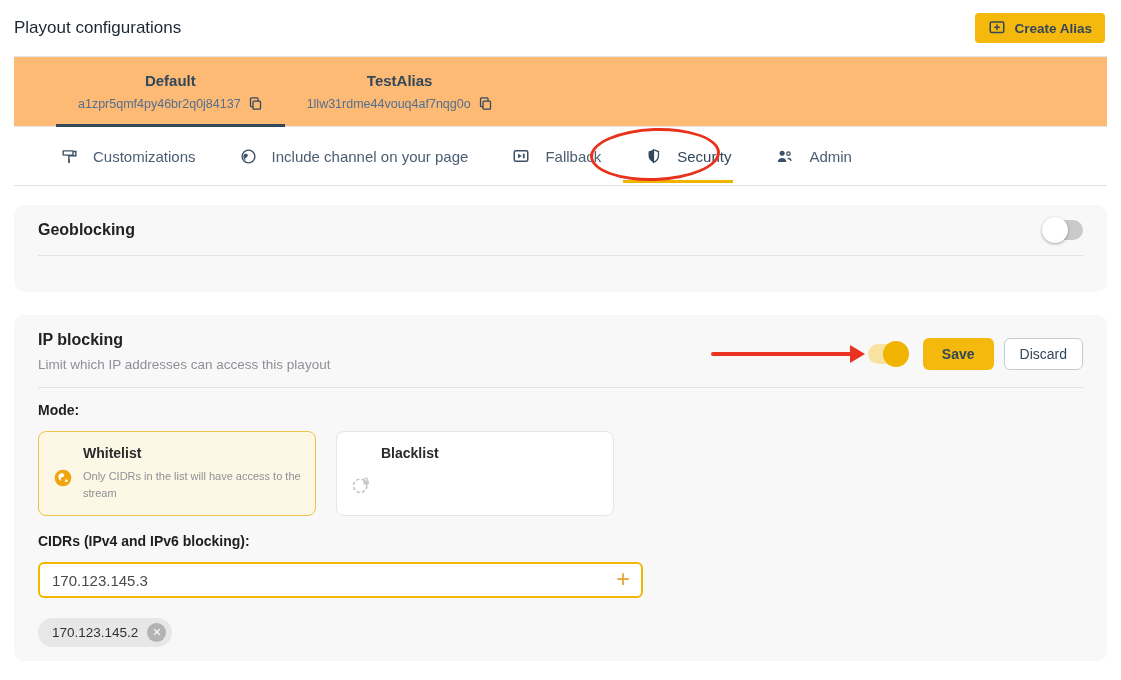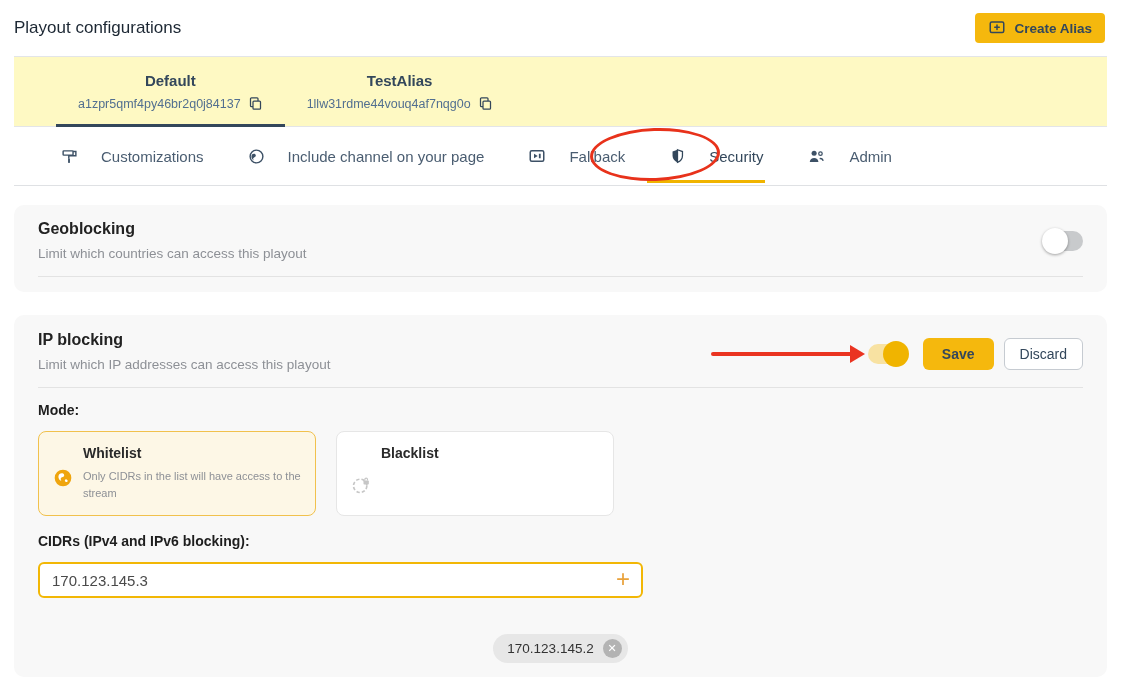--- a/index.html
+++ b/index.html
@@ -7,33 +7,33 @@
   .page {
     position:relative; width:1121px; height:680px; background:#fff;
     font-family:"Liberation Sans", sans-serif; overflow:hidden; color:#33475b;
   }
   
   .topbar { height:56px; display:flex; justify-content:space-between; align-items:center; padding:0 16px 0 14px; }
   .page-title { font-size:17px; font-weight:500; color:#1c2733; }
   .btn-create { display:inline-flex; align-items:center; gap:8px; background:#f5b80d; border:none;
     border-radius:4px; padding:6px 13px; font-family:inherit; font-size:13.5px; font-weight:700; color:#33475b; cursor:pointer;justify-content:center; }
   
-  .alias-strip { margin:0 14px; height:71px; background:#fef9c3; border-top:1px solid #e3e5e8;
+  .alias-strip { margin:0 14px; height:71px; background:#fdba74; border-top:1px solid #e3e5e8;
     border-bottom:1px solid #e3e5e8; display:flex; padding-left:42px; }
   .alias-tab { position:relative; display:flex; flex-direction:column; justify-content:center; align-items:center;
     padding:0 22px; min-width:170px; cursor:pointer; }
   .alias-tab.active::after { content:""; position:absolute; left:0; right:0; bottom:-1px; height:3px; background:#33475b; }
   .alias-name { font-size:15px; font-weight:700; color:#33475b; margin-bottom:7px; }
   .alias-id-row { display:flex; align-items:center; gap:7px; }
   .alias-id { font-size:12.5px; color:#526f90; }
   .icon-btn { display:inline-flex; cursor:pointer; }
   
   .nav-row { position:relative; margin:0 14px; height:59px; display:flex; align-items:center; gap:44px;
     padding-left:47px; border-bottom:1px solid #dfe1e4; }
-  .nav-tab { position:relative; height:100%; display:flex; align-items:center; gap:23px; font-size:15px;
+  .nav-tab { position:relative; height:100%; display:flex; align-items:center; gap:15px; font-size:15px;
     color:#4a5d71; cursor:pointer; white-space:nowrap; }
   .nav-tab.active { color:#33475b; }
   .nav-tab.active::after { content:""; position:absolute; left:-22px; right:-2px; bottom:2px; height:3px; background:#f0b400; }
   .red-ellipse { position:absolute; left:576px; top:1px; width:130px; height:53px; border:3.5px solid #e8321b;
     border-radius:50%; transform:rotate(-2deg); pointer-events:none; }
   
   .card { margin:0 14px; background:#f8f8f8; border-radius:10px; }
   .card.geo { margin-top:19px; height:87px; padding:15px 24px 0; }
   .card.ip  { margin-top:23px; padding:16px 24px 14px; }
   .card-head { display:flex; justify-content:space-between; }
@@ -70,21 +70,21 @@
   .mode-title { grid-column:2; font-size:14px; font-weight:700; color:#2a2a2a; }
   .mode-icon { grid-column:1; grid-row:2; align-self:start; }
   .mode-desc { grid-column:2; grid-row:2; font-size:11px; color:#8d9096; line-height:1.5; }
   
   .cidr-label { margin-top:17px; }
   .cidr-wrap { position:relative; width:605px; margin-top:13px; }
   .cidr-input { width:100%; height:36px; background:#fff; border:2px solid #f2b705; border-radius:6px;
     padding:0 42px 0 12px; font-family:inherit; font-size:15px; color:#4a4a4a; outline:none; }
   .plus-btn { position:absolute; right:13px; top:3px; font-size:24px; line-height:28px; color:#e9a23b;
     cursor:pointer; user-select:none; }
-  .chip-row { margin-top:36px;text-align:center; }
+  .chip-row { margin-top:20px; }
   .chip { display:inline-flex; align-items:center; gap:9px; background:#e7e7e7; border-radius:15px;
     padding:5px 6px 5px 14px; font-size:13.5px; color:#333; }
   .chip-x { width:19px; height:19px; border-radius:50%; background:#b3b3b3; color:#fff; font-size:11px;
     display:flex; align-items:center; justify-content:center; cursor:pointer; }
   svg { display:block; }
 </style>
 </head>
 <body>
 
 <div class="page">
@@ -179,21 +179,20 @@
       </span>
       <span>Admin</span>
     </div>
     <div class="red-ellipse"></div>
   </div>
 
   <div class="card geo">
     <div class="card-head center">
       <div>
         <div class="sec-title">Geoblocking</div>
-        <div class="sec-sub">Limit which countries can access this playout</div>
       </div>
       <div class="toggle off">
           <span class="knob"></span>
         </div>
     </div>
     <div class="divider"></div>
   </div>
 
   <div class="card ip">
     <div class="card-head">

